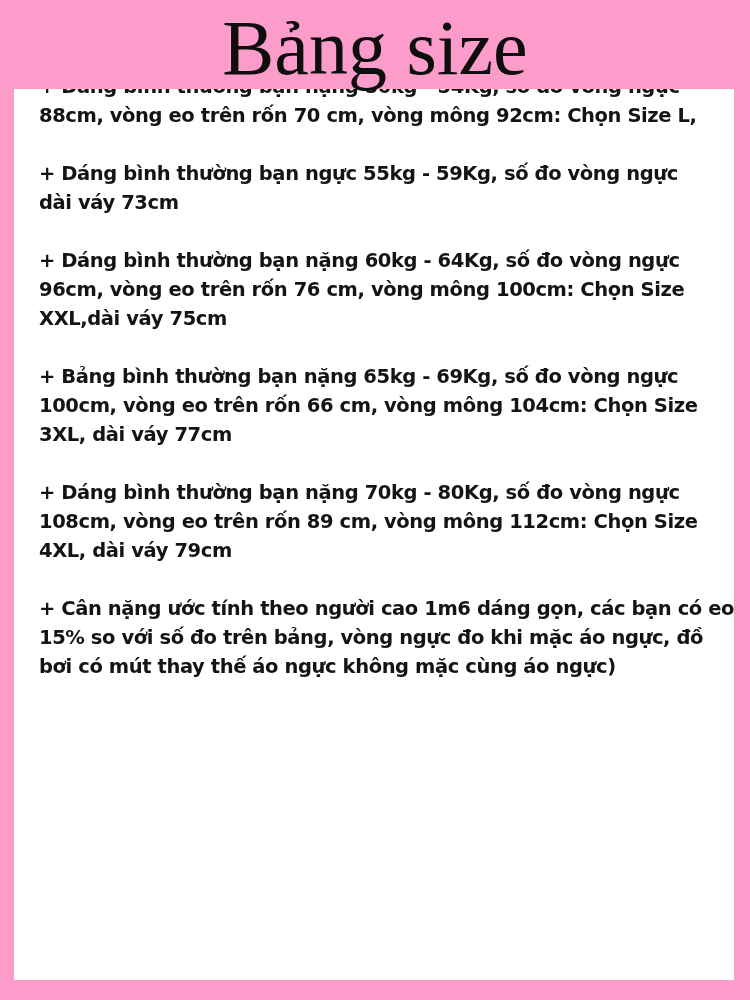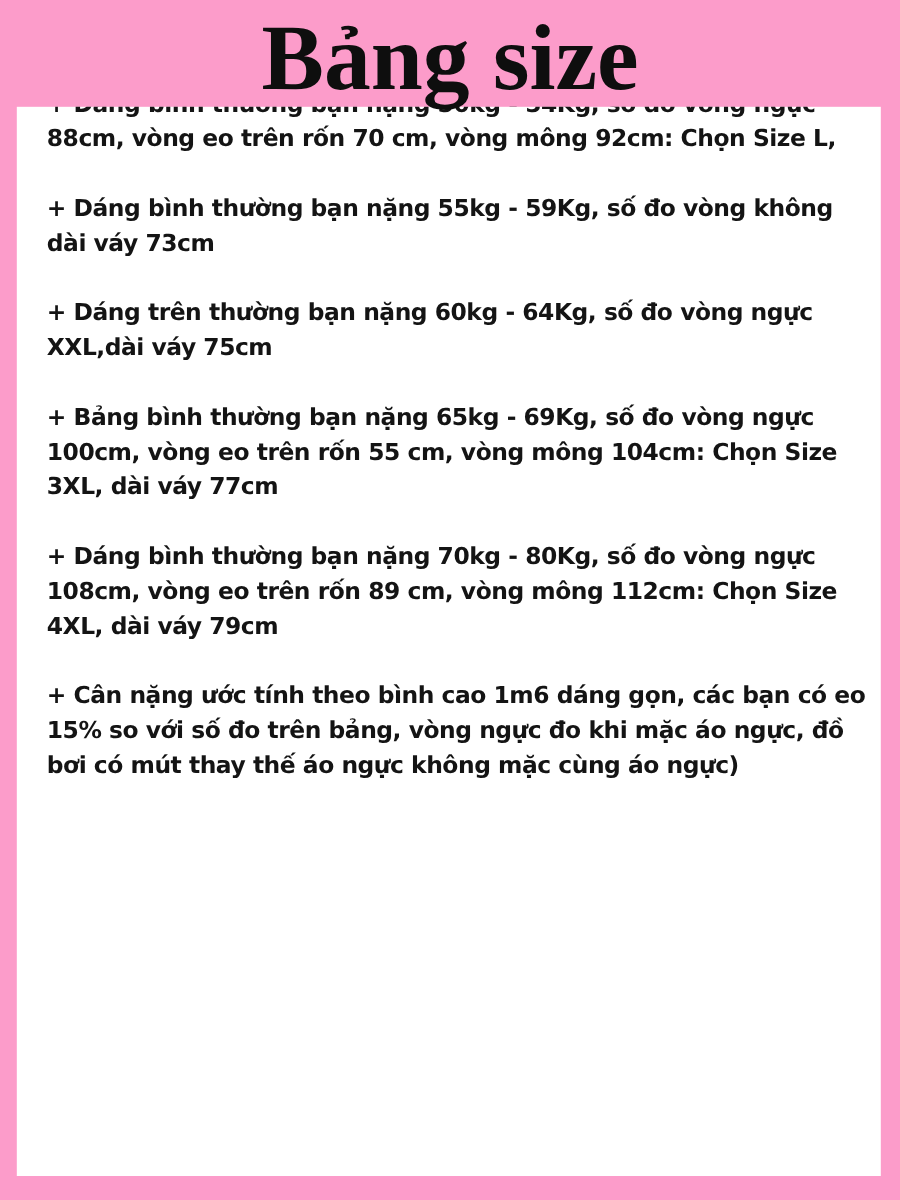--- a/index.html
+++ b/index.html
@@ -31,21 +31,21 @@
   .title {
     position: absolute;
     top: 2px;
     left: 0;
     width: 100%;
     height: 92px;
     line-height: 92px;
     text-align: center;
     font-family: "Liberation Serif", "DejaVu Serif", serif;
     font-size: 78px;
-    font-weight: 700;
+    font-weight: 400;
     color: #0e0e0e;
     z-index: 5;
     white-space: nowrap;
   }
   .text-content {
     margin-top: -17px;
     padding: 0 12px 0 25px;
     color: #141414;
   }
   .para {
@@ -70,42 +70,43 @@
 
   <div class="panel">
     <div class="text-content">
 
       <div class="para">
         <span class="line">+ Dáng bình thường bạn nặng 50kg - 54Kg, số đo vòng ngực</span>
         <span class="line">88cm, vòng eo trên rốn 70 cm, vòng mông 92cm: Chọn Size L,</span>
       </div>
 
       <div class="para">
-        <span class="line">+ Dáng bình thường bạn nặng 55kg - 59Kg, số đo vòng không</span>
+        <span class="line">+ Dáng bình thường bạn ngực 55kg - 59Kg, số đo vòng ngực</span>
         <span class="line">dài váy 73cm</span>
       </div>
 
       <div class="para">
-        <span class="line">+ Dáng trên thường bạn nặng 60kg - 64Kg, số đo vòng ngực</span>
+        <span class="line">+ Dáng bình thường bạn nặng 60kg - 64Kg, số đo vòng ngực</span>
+        <span class="line">96cm, vòng eo trên rốn 76 cm, vòng mông 100cm: Chọn Size</span>
         <span class="line">XXL,dài váy 75cm</span>
       </div>
 
       <div class="para">
         <span class="line">+ Bảng bình thường bạn nặng 65kg - 69Kg, số đo vòng ngực</span>
-        <span class="line">100cm, vòng eo trên rốn 55 cm, vòng mông 104cm: Chọn Size</span>
+        <span class="line">100cm, vòng eo trên rốn 66 cm, vòng mông 104cm: Chọn Size</span>
         <span class="line">3XL, dài váy 77cm</span>
       </div>
 
       <div class="para">
         <span class="line">+ Dáng bình thường bạn nặng 70kg - 80Kg, số đo vòng ngực</span>
         <span class="line">108cm, vòng eo trên rốn 89 cm, vòng mông 112cm: Chọn Size</span>
         <span class="line">4XL, dài váy 79cm</span>
       </div>
 
       <div class="para">
-        <span class="line">+ Cân nặng ước tính theo bình cao 1m6 dáng gọn, các bạn có eo</span>
+        <span class="line">+ Cân nặng ước tính theo người cao 1m6 dáng gọn, các bạn có eo</span>
         <span class="line">15% so với số đo trên bảng, vòng ngực đo khi mặc áo ngực, đồ</span>
         <span class="line">bơi có mút thay thế áo ngực không mặc cùng áo ngực)</span>
       </div>
 
     </div>
   </div>
 </div>
 
 </body></html>

